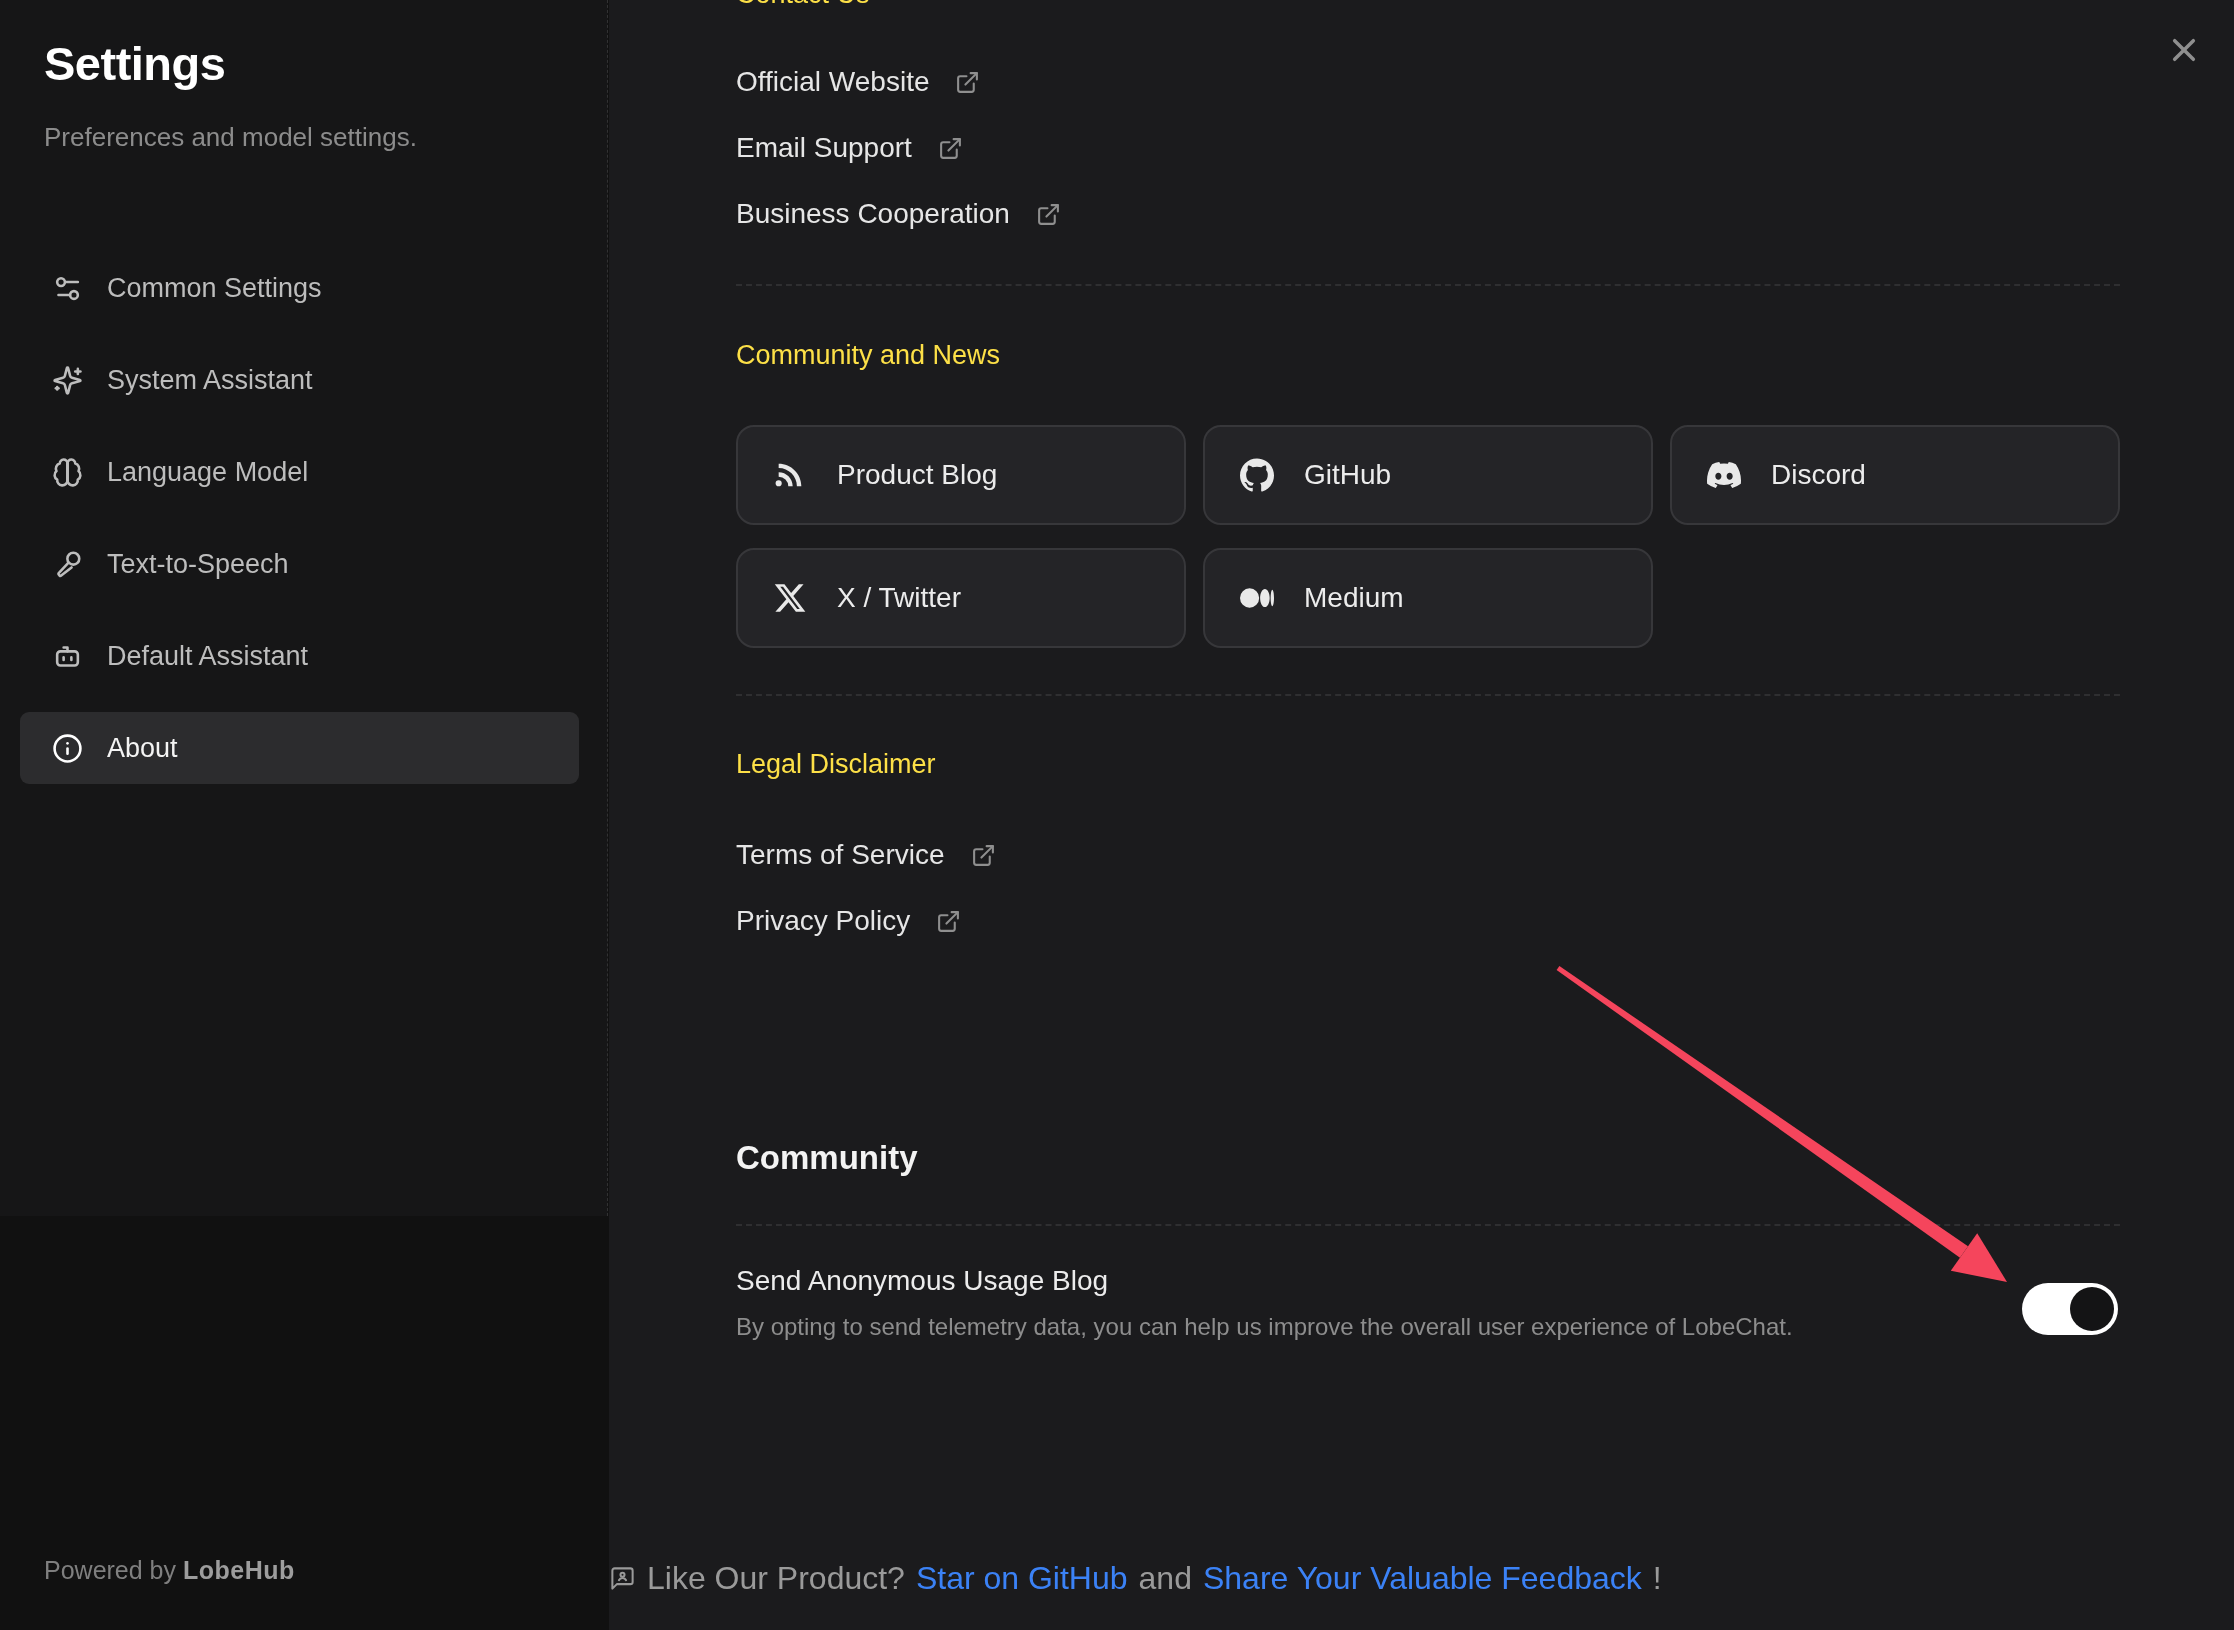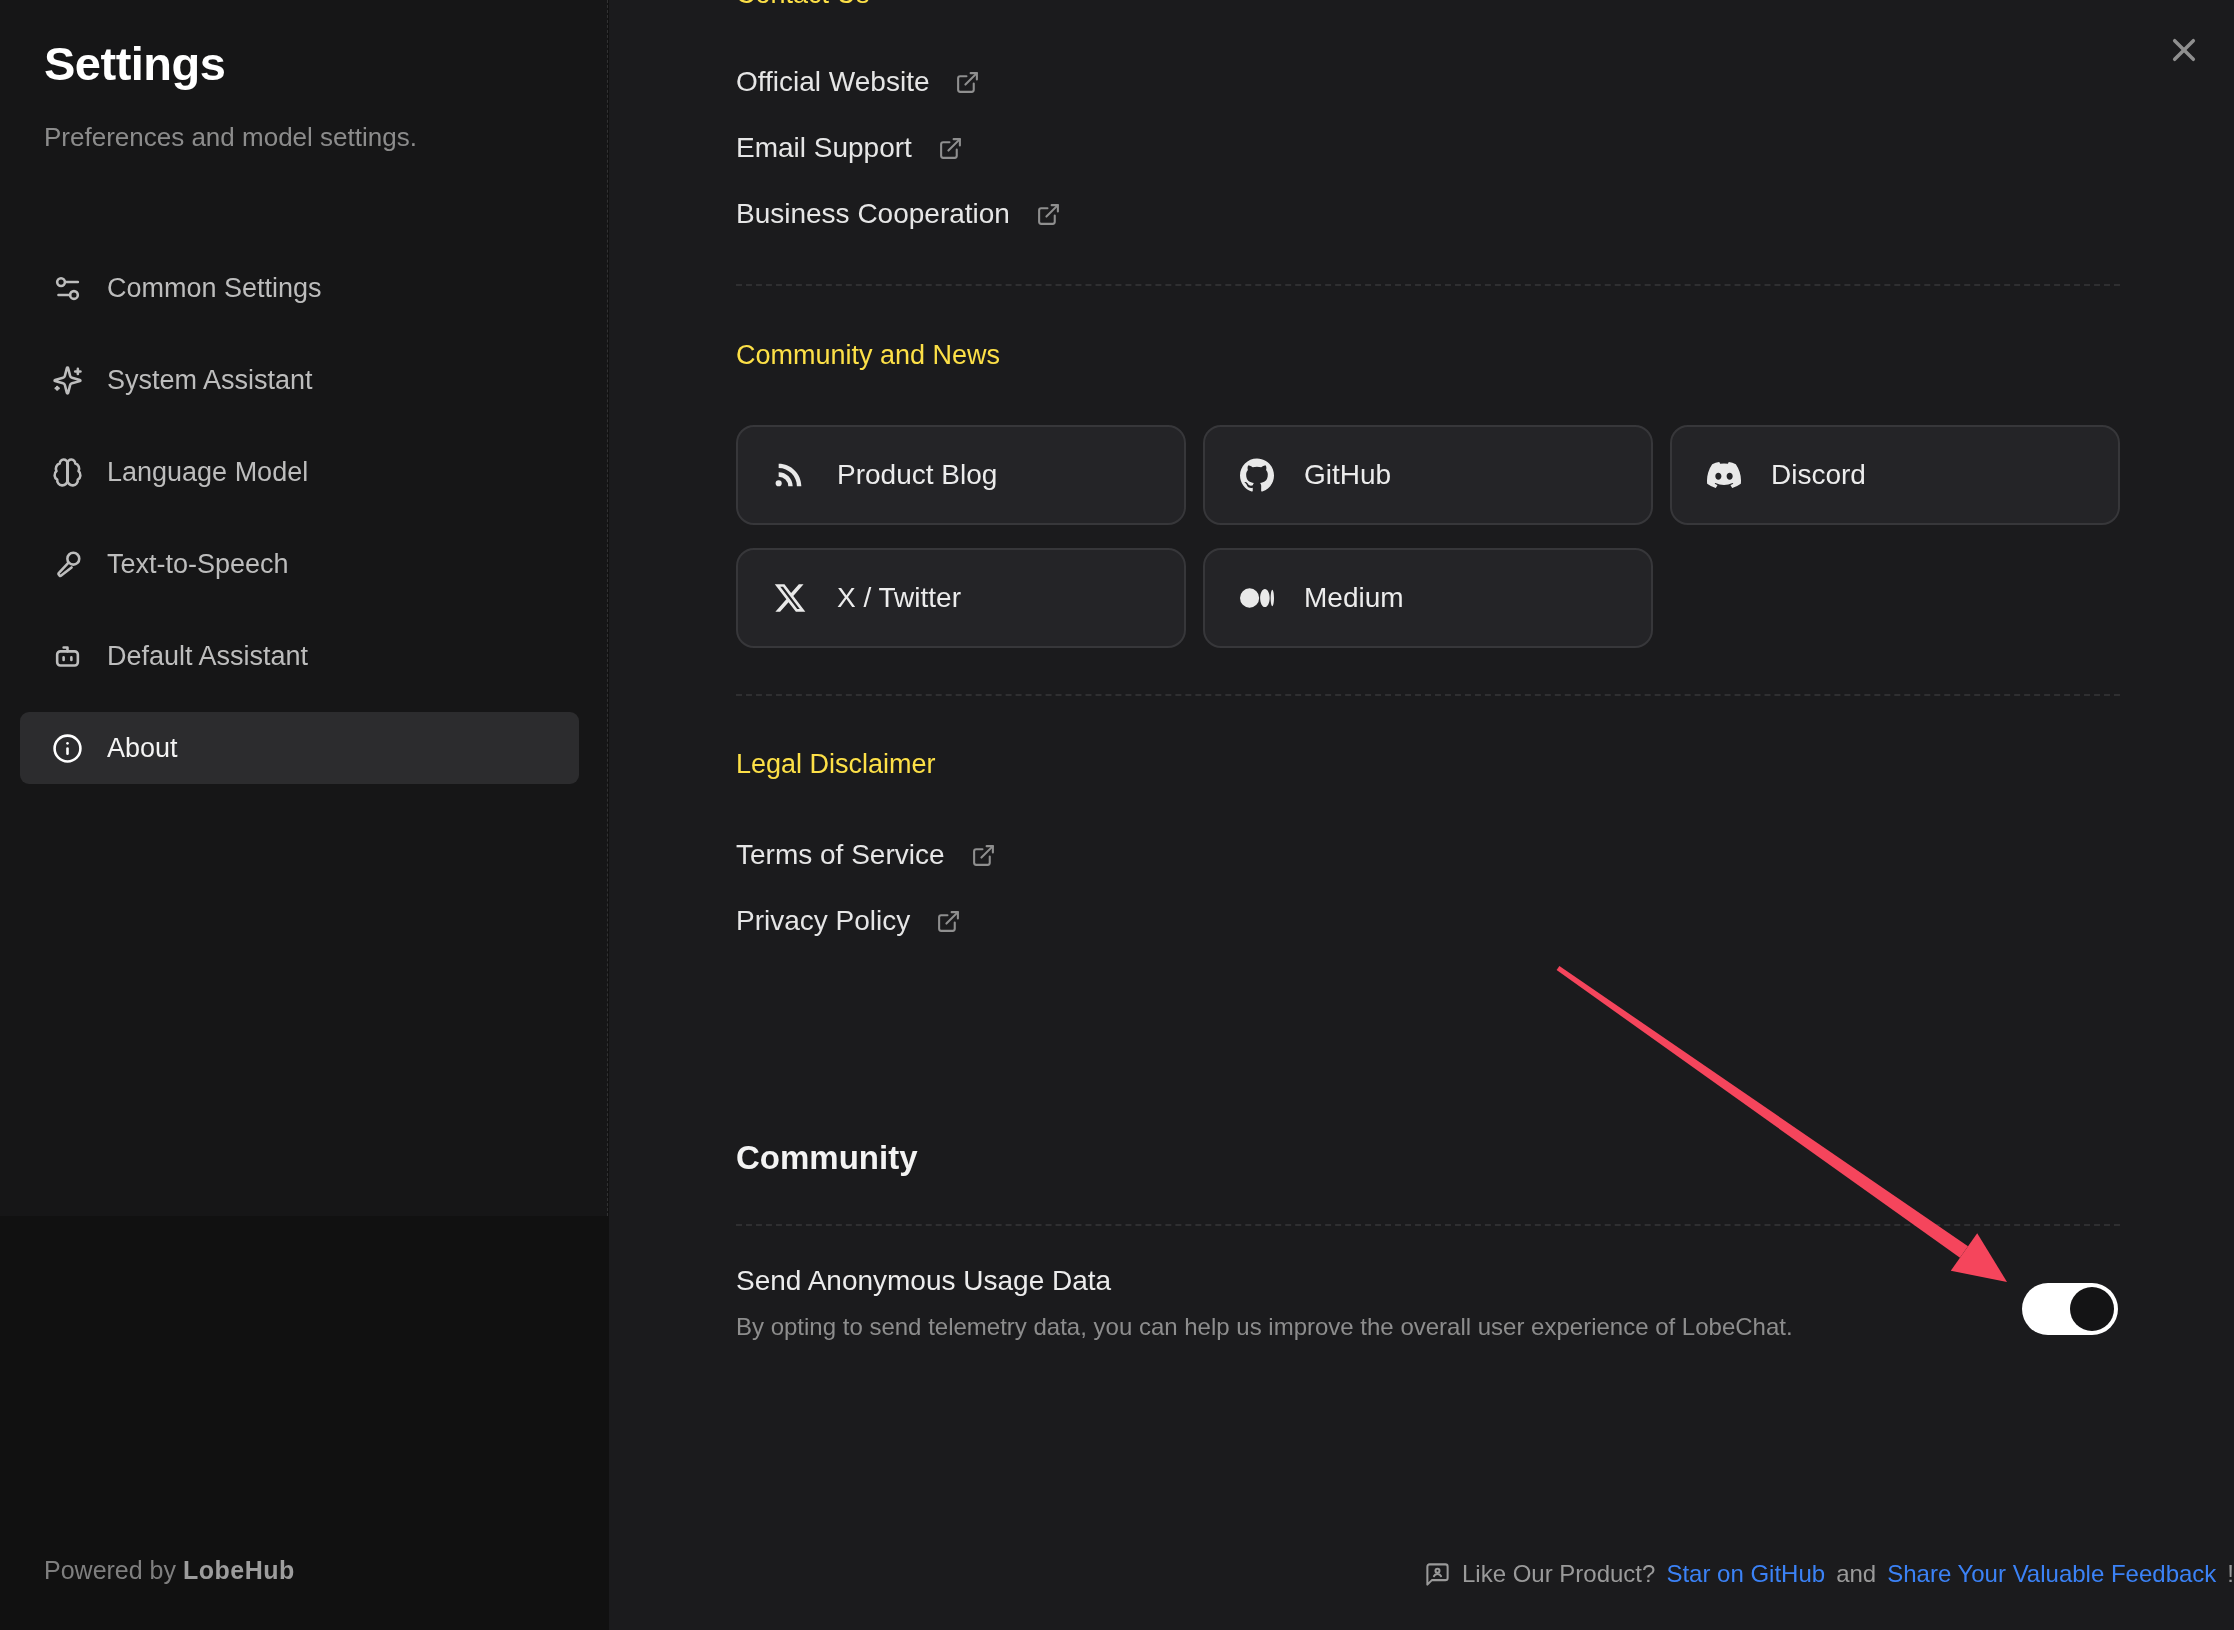--- a/index.html
+++ b/index.html
@@ -42,22 +42,22 @@
     display:flex;align-items:center;padding-left:35px;gap:30px;box-sizing:border-box;cursor:pointer;
     font-size:28px;color:#ececec;
   }
   .soc-btn svg{width:34px;height:34px;fill:#e9e9e9;flex:0 0 auto;}
   .analytics-title{position:absolute;left:127px;top:1136px;font-size:33px;font-weight:700;color:#f3f3f3;line-height:44px;}
   .setting-label{position:absolute;left:127px;top:1259px;font-size:28px;color:#ececec;line-height:44px;}
   .setting-desc{position:absolute;left:127px;top:1309px;font-size:24px;color:#8d8d8d;line-height:36px;}
   .toggle{position:absolute;top:1283px;right:116px;width:96px;height:52px;border-radius:26px;background:#ffffff;cursor:pointer;}
   .toggle .knob{position:absolute;top:4px;right:4px;width:44px;height:44px;border-radius:50%;background:#141415;}
   .main-footer{
-    position:absolute;left:0;right:0;top:1560px;display:flex;justify-content:flex-end;align-items:center;
-    gap:11px;font-size:24px;color:#9a9a9a;
+    position:absolute;left:0;right:0;top:1560px;display:flex;justify-content:flex-start;align-items:center;
+    gap:11px;font-size:32px;color:#9a9a9a;
   }
   .main-footer .blue{color:#3b82f6;cursor:pointer;}
   .bubble-icon svg{width:27px;height:27px;stroke:#9a9a9a;fill:none;stroke-width:1.8;stroke-linecap:round;stroke-linejoin:round;display:block;}
   .arrow-overlay{position:absolute;left:1540px;top:950px;width:500px;height:380px;pointer-events:none;}
 </style>
 </head>
 <body>
 
 <aside class="sidebar">
   <div class="sb-title">Settings</div>
@@ -223,21 +223,21 @@
             <path d="M15 3h6v6"></path>
             <path d="M10 14 21 3"></path>
             <path d="M18 13v6a2 2 0 0 1-2 2H5a2 2 0 0 1-2-2V8a2 2 0 0 1 2-2h6"></path>
           </svg>
         </span>
     </div>
   </div>
 
   <div class="analytics-title">Community</div>
   <div class="divider" style="top:1224px;"></div>
-  <div class="setting-label">Send Anonymous Usage Data</div>
+  <div class="setting-label">Send Anonymous Usage Blog</div>
   <div class="setting-desc">By opting to send telemetry data, you can help us improve the overall user experience of LobeChat.</div>
   <div class="toggle" role="switch" aria-checked="true">
     <div class="knob"></div>
   </div>
 
   <div class="main-footer">
     <span class="bubble-icon">
       <svg viewBox="0 0 24 24">
           <path d="M21 15a2 2 0 0 1-2 2H7l-4 4V5a2 2 0 0 1 2-2h14a2 2 0 0 1 2 2z"></path>
           <circle cx="12" cy="8.6" r="1.8"></circle>

